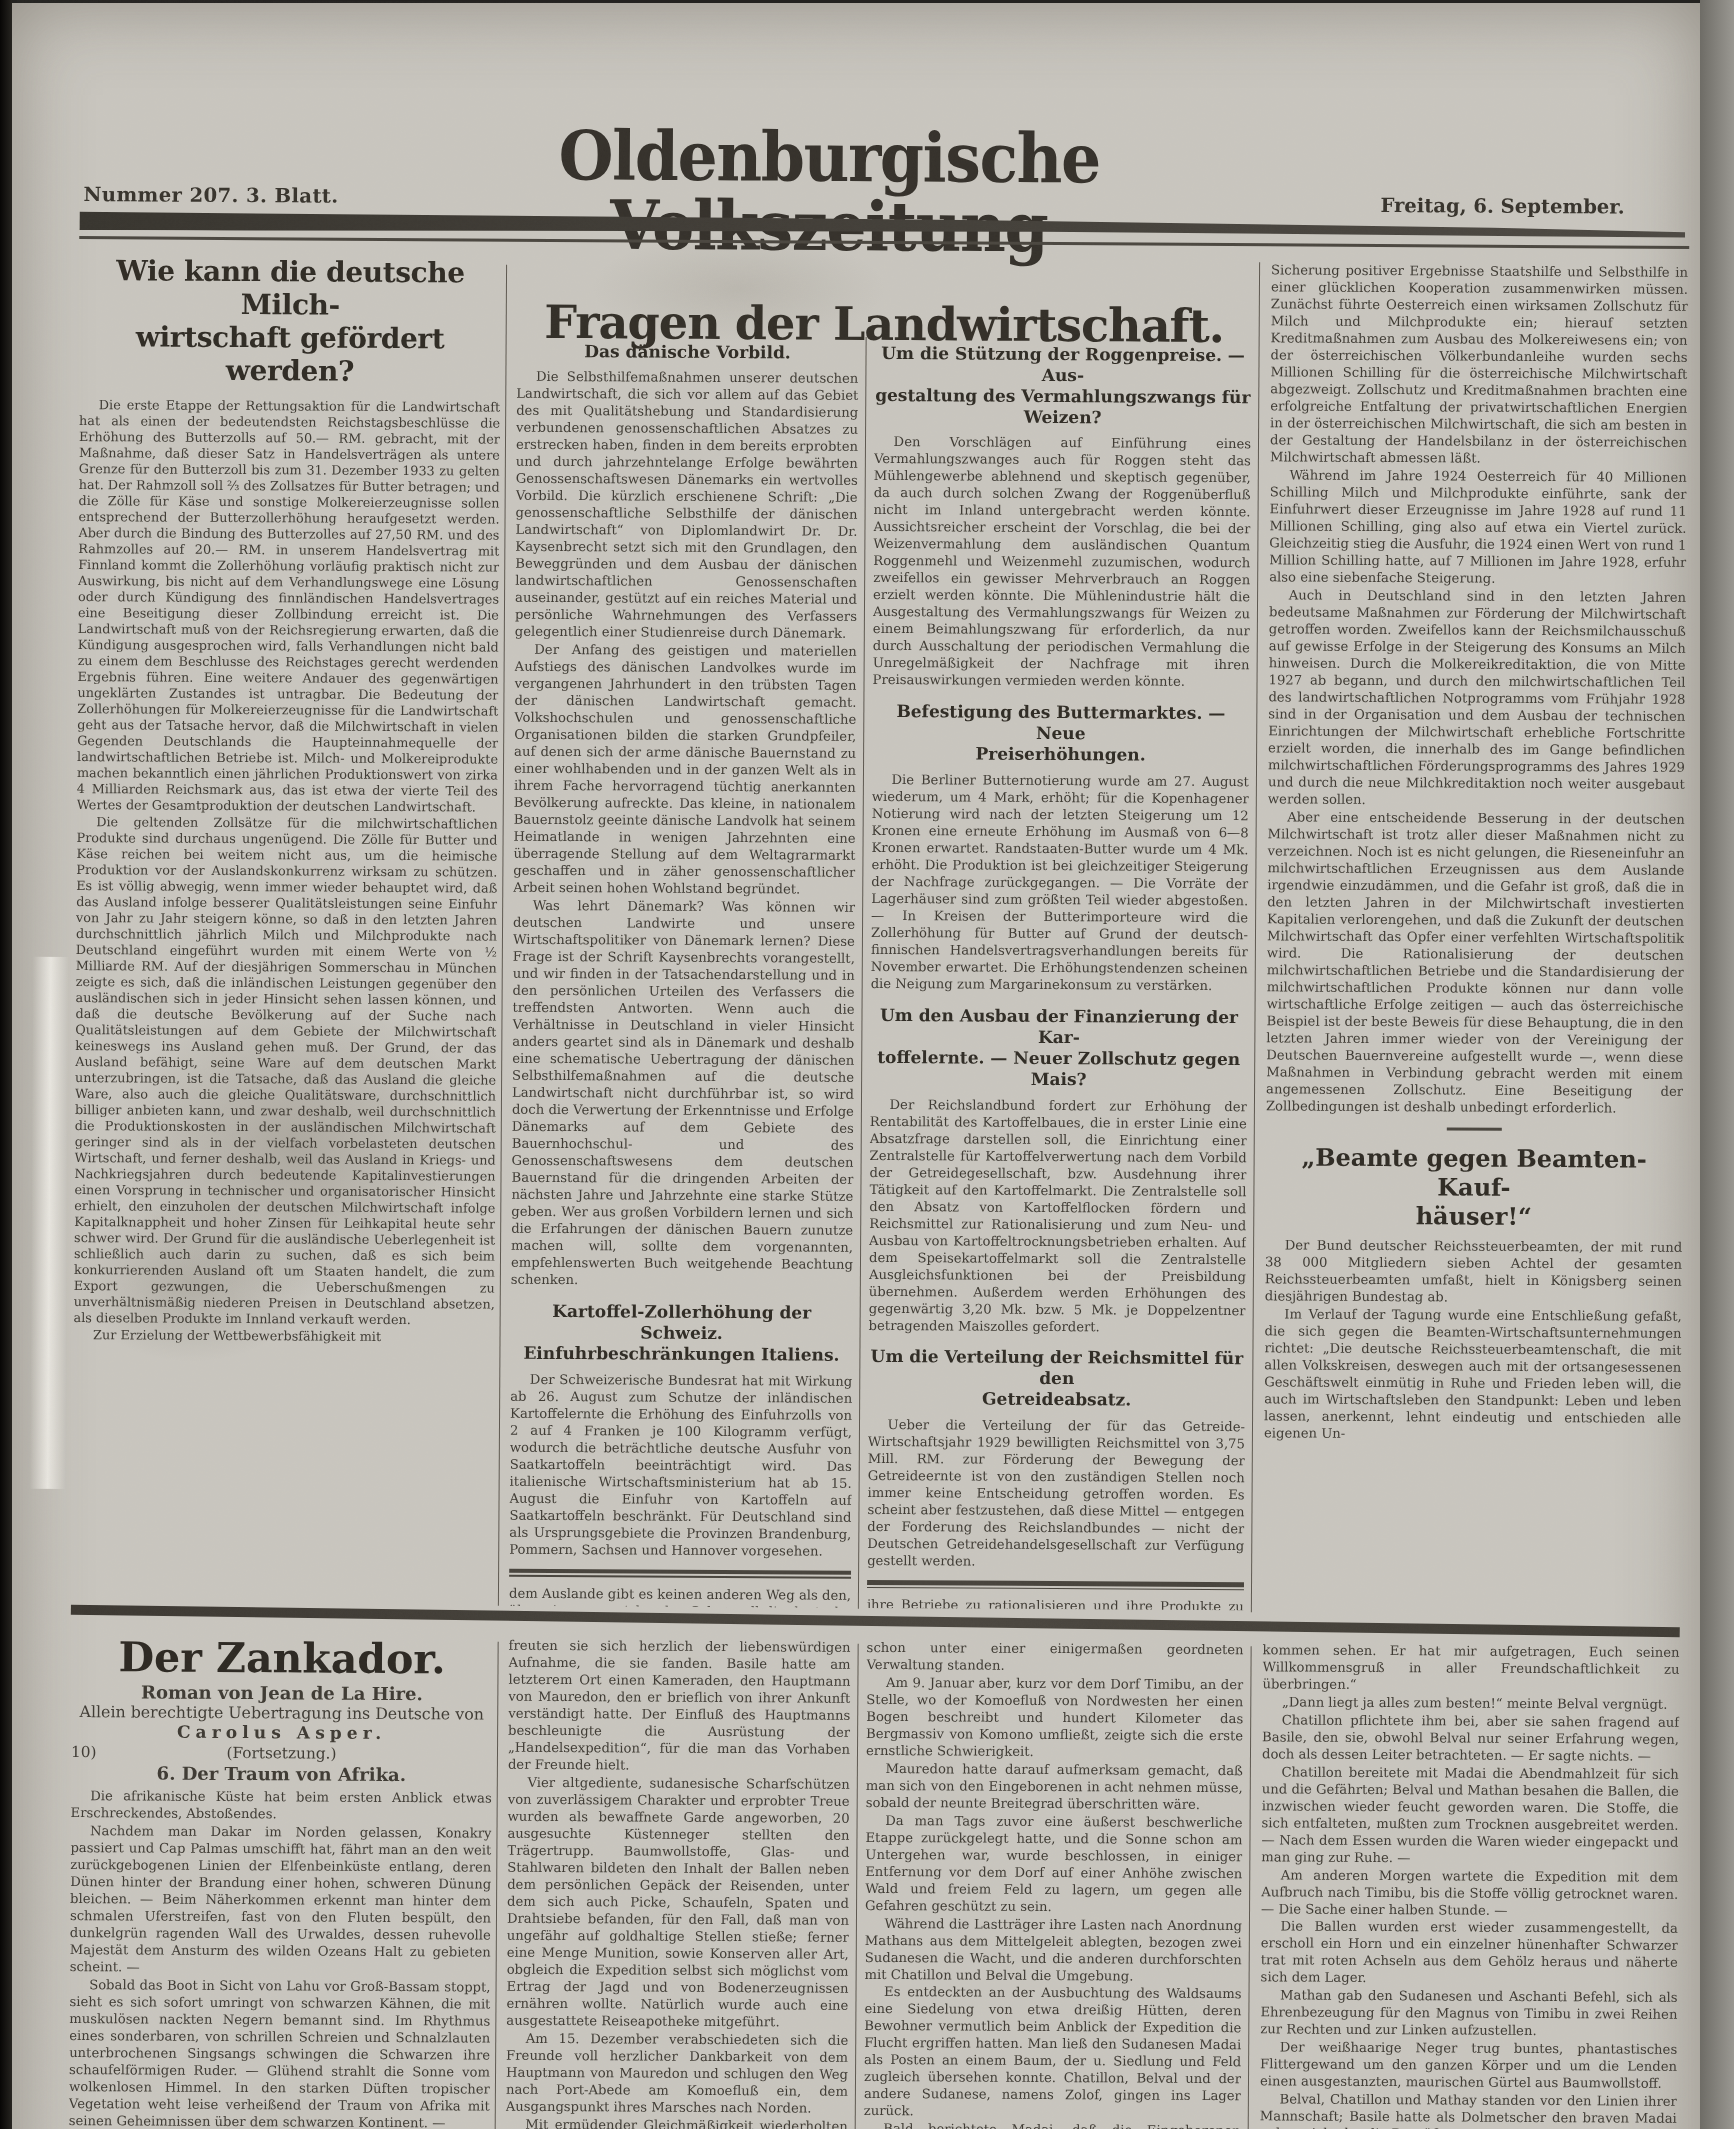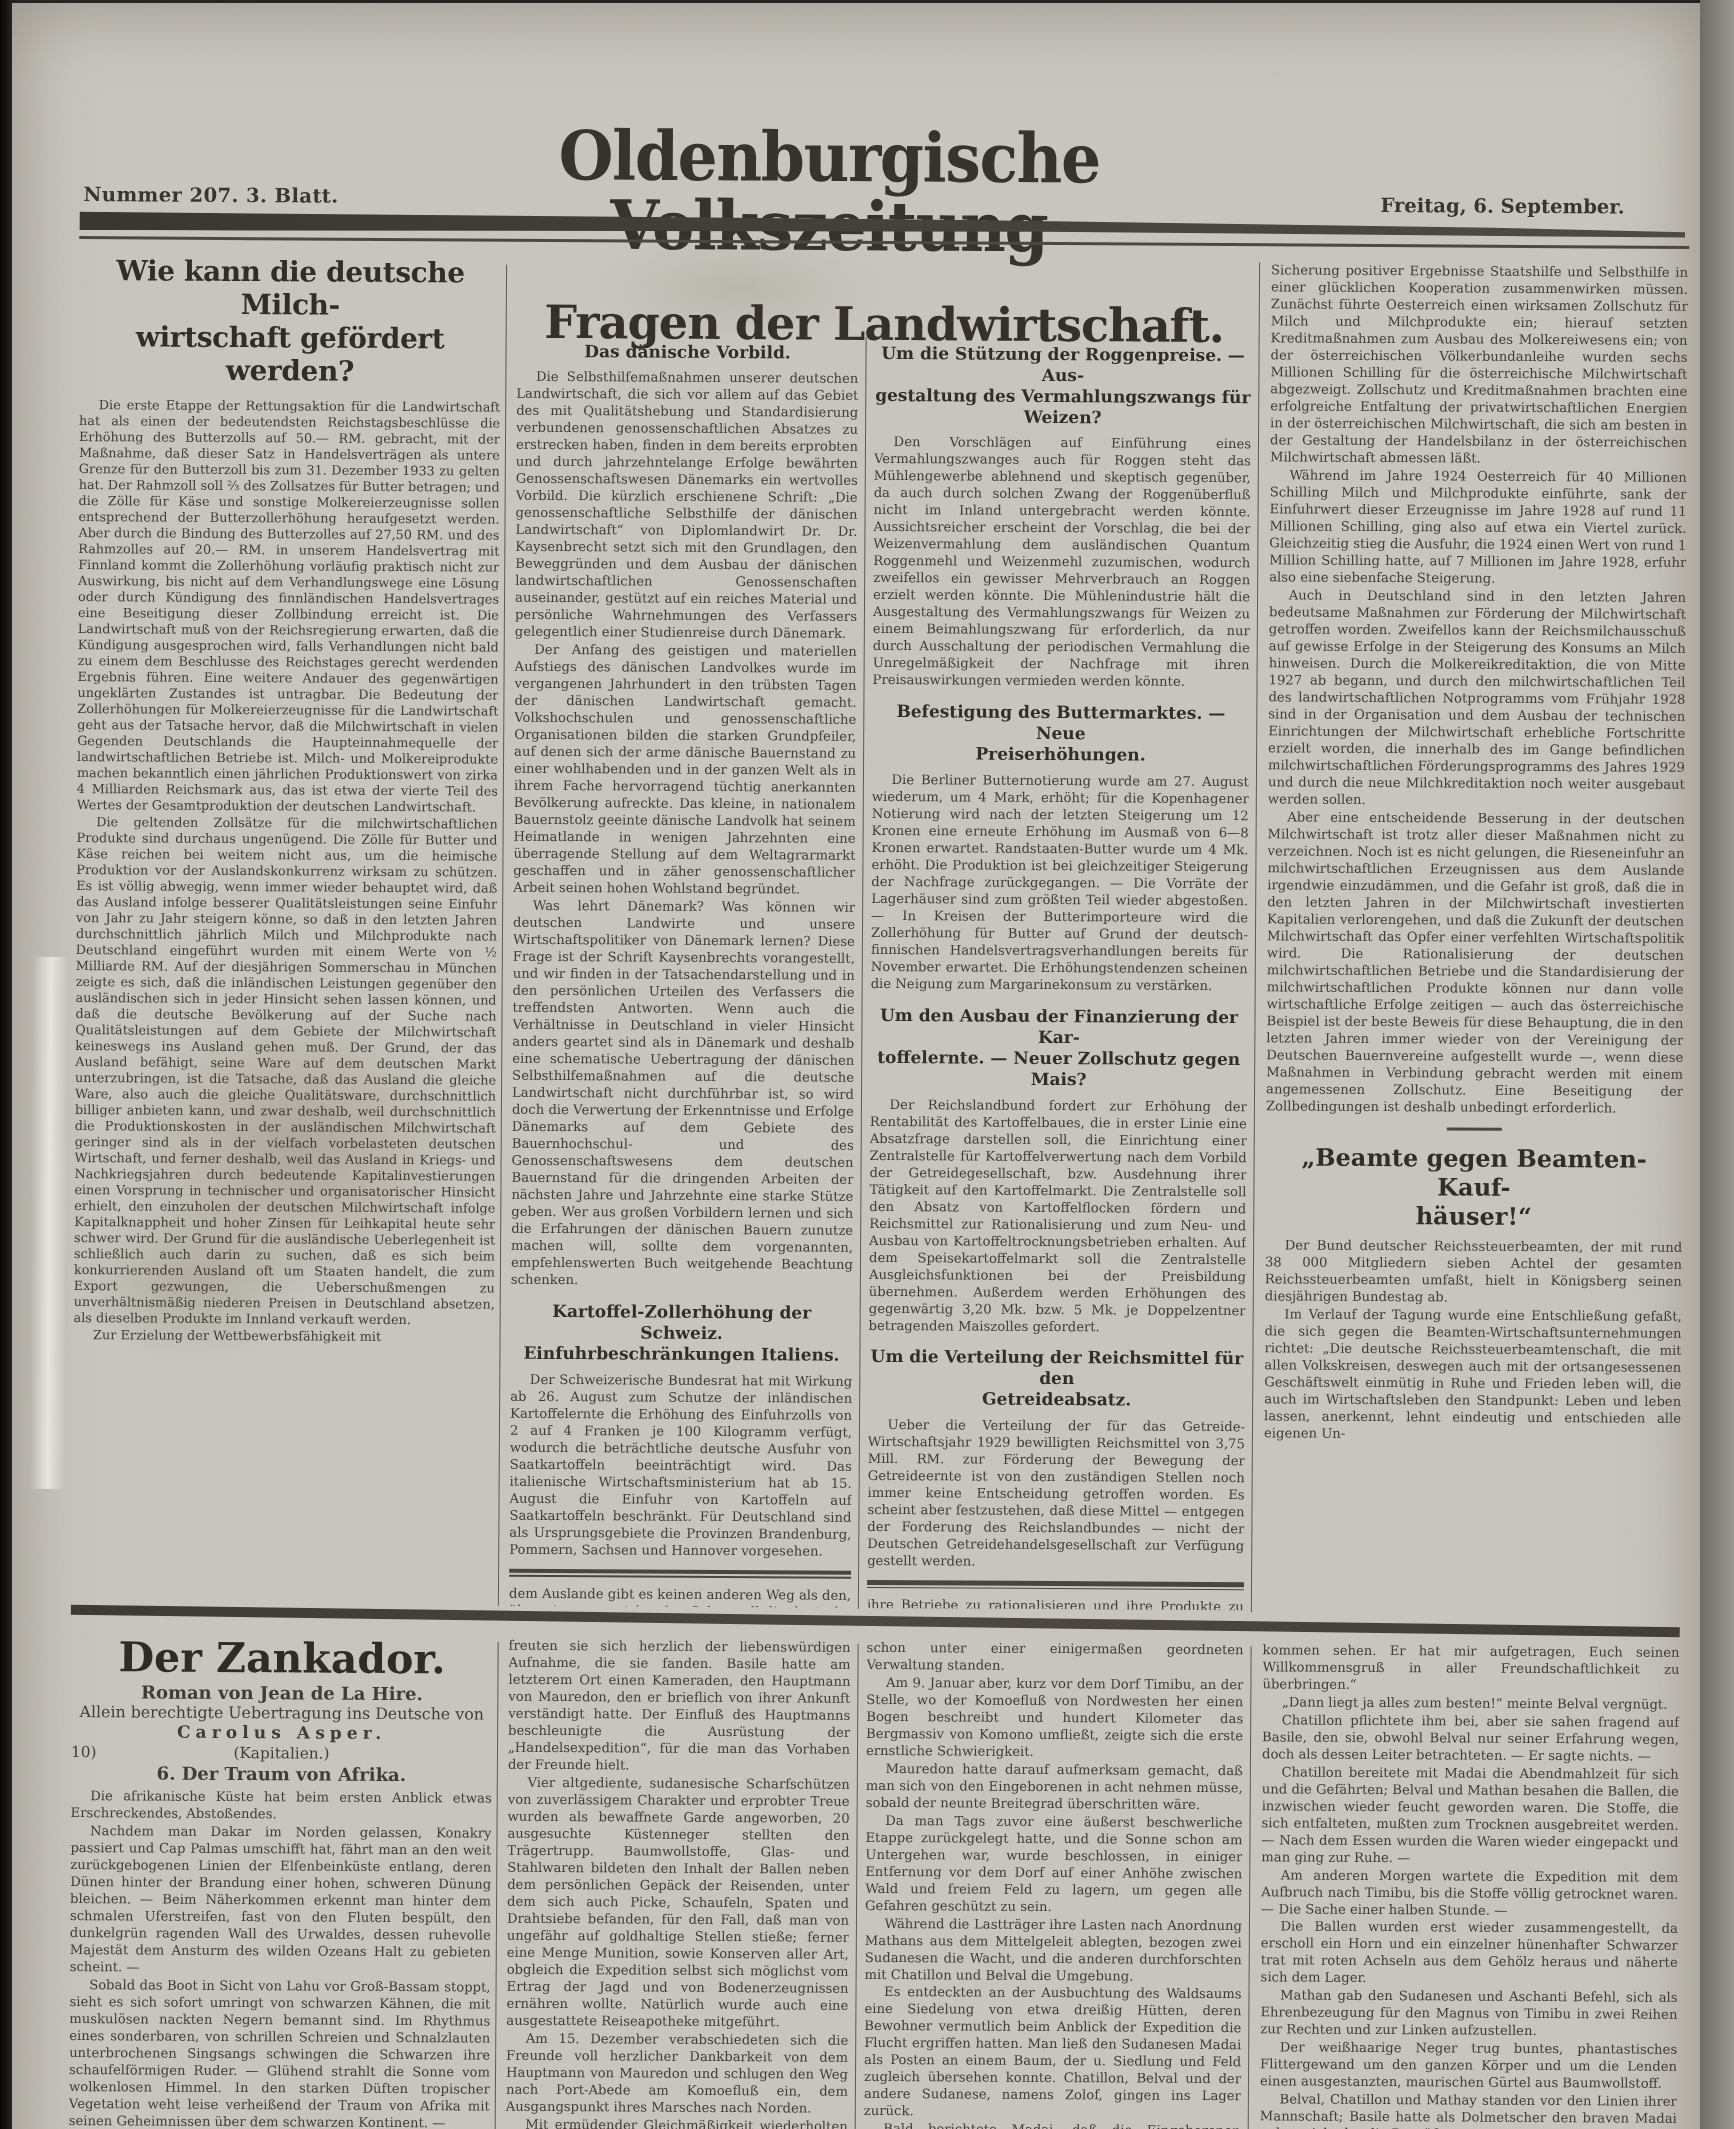--- a/index.html
+++ b/index.html
@@ -167,21 +167,21 @@
     <div class="vrule" style="left:851px;top:1640px;height:767px;"></div>
     <div class="vrule" style="left:1244px;top:1640px;height:767px;"></div>
 
     <section class="col body-text" style="left:65px;top:1635px;width:421px;height:779px;">
       <h2 class="novel-title">Der Zankador.</h2>
       <div class="novel-byline">Roman von Jean de La Hire.</div>
       <div class="novel-trans">Allein berechtigte Uebertragung ins Deutsche von</div>
       <div class="novel-translator">Carolus Asper.</div>
       <div class="fort-row">
         <span class="inst">10)</span>
-        <span>(Kapitalien.)</span>
+        <span>(Fortsetzung.)</span>
       </div>
       <h3 class="chapter">6. Der Traum von Afrika.</h3>
       <div>
           <p class="para">Die afrikanische Küste hat beim ersten Anblick etwas Erschreckendes, Abstoßendes.</p>
           <p class="para">Nachdem man Dakar im Norden gelassen, Konakry passiert und Cap Palmas umschifft hat, fährt man an den weit zurückgebogenen Linien der Elfenbeinküste entlang, deren Dünen hinter der Brandung einer hohen, schweren Dünung bleichen. — Beim Näherkommen erkennt man hinter dem schmalen Uferstreifen, fast von den Fluten bespült, den dunkelgrün ragenden Wall des Urwaldes, dessen ruhevolle Majestät dem Ansturm des wilden Ozeans Halt zu gebieten scheint. —</p>
           <p class="para">Sobald das Boot in Sicht von Lahu vor Groß-Bassam stoppt, sieht es sich sofort umringt von schwarzen Kähnen, die mit muskulösen nackten Negern bemannt sind. Im Rhythmus eines sonderbaren, von schrillen Schreien und Schnalzlauten unterbrochenen Singsangs schwingen die Schwarzen ihre schaufelförmigen Ruder. — Glühend strahlt die Sonne vom wolkenlosen Himmel. In den starken Düften tropischer Vegetation weht leise verheißend der Traum von Afrika mit seinen Geheimnissen über dem schwarzen Kontinent. —</p>
         </div>
     </section>
 
     <section class="col body-text" style="left:502px;top:1635px;width:342px;height:779px;">

